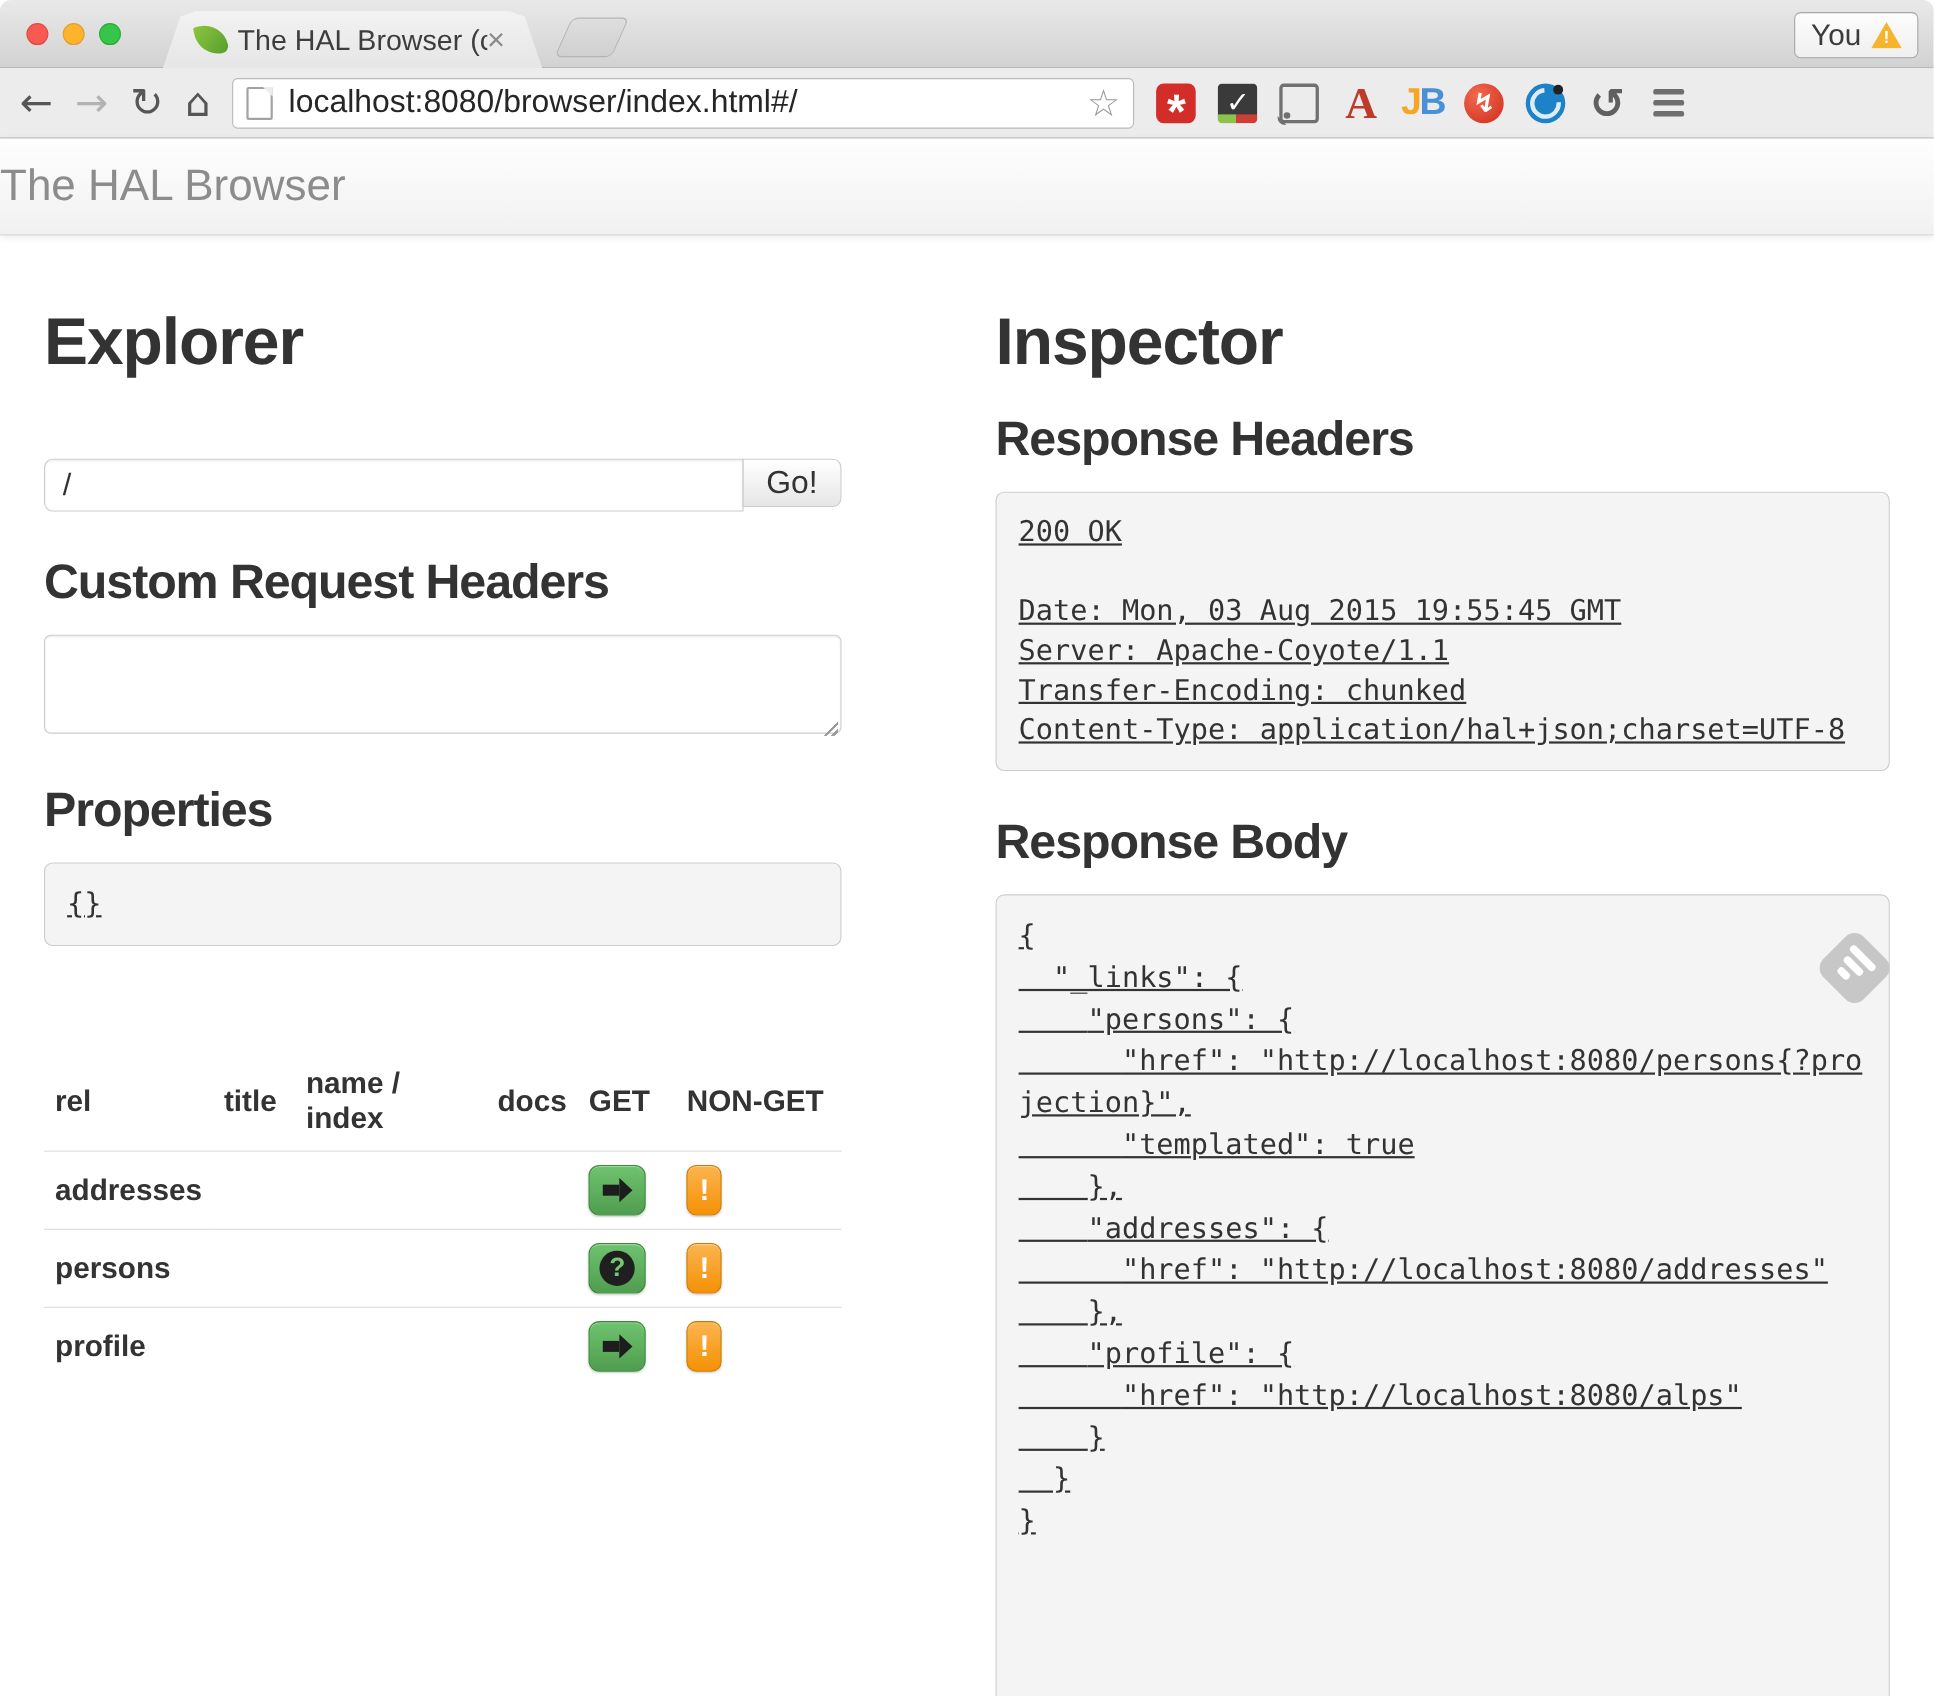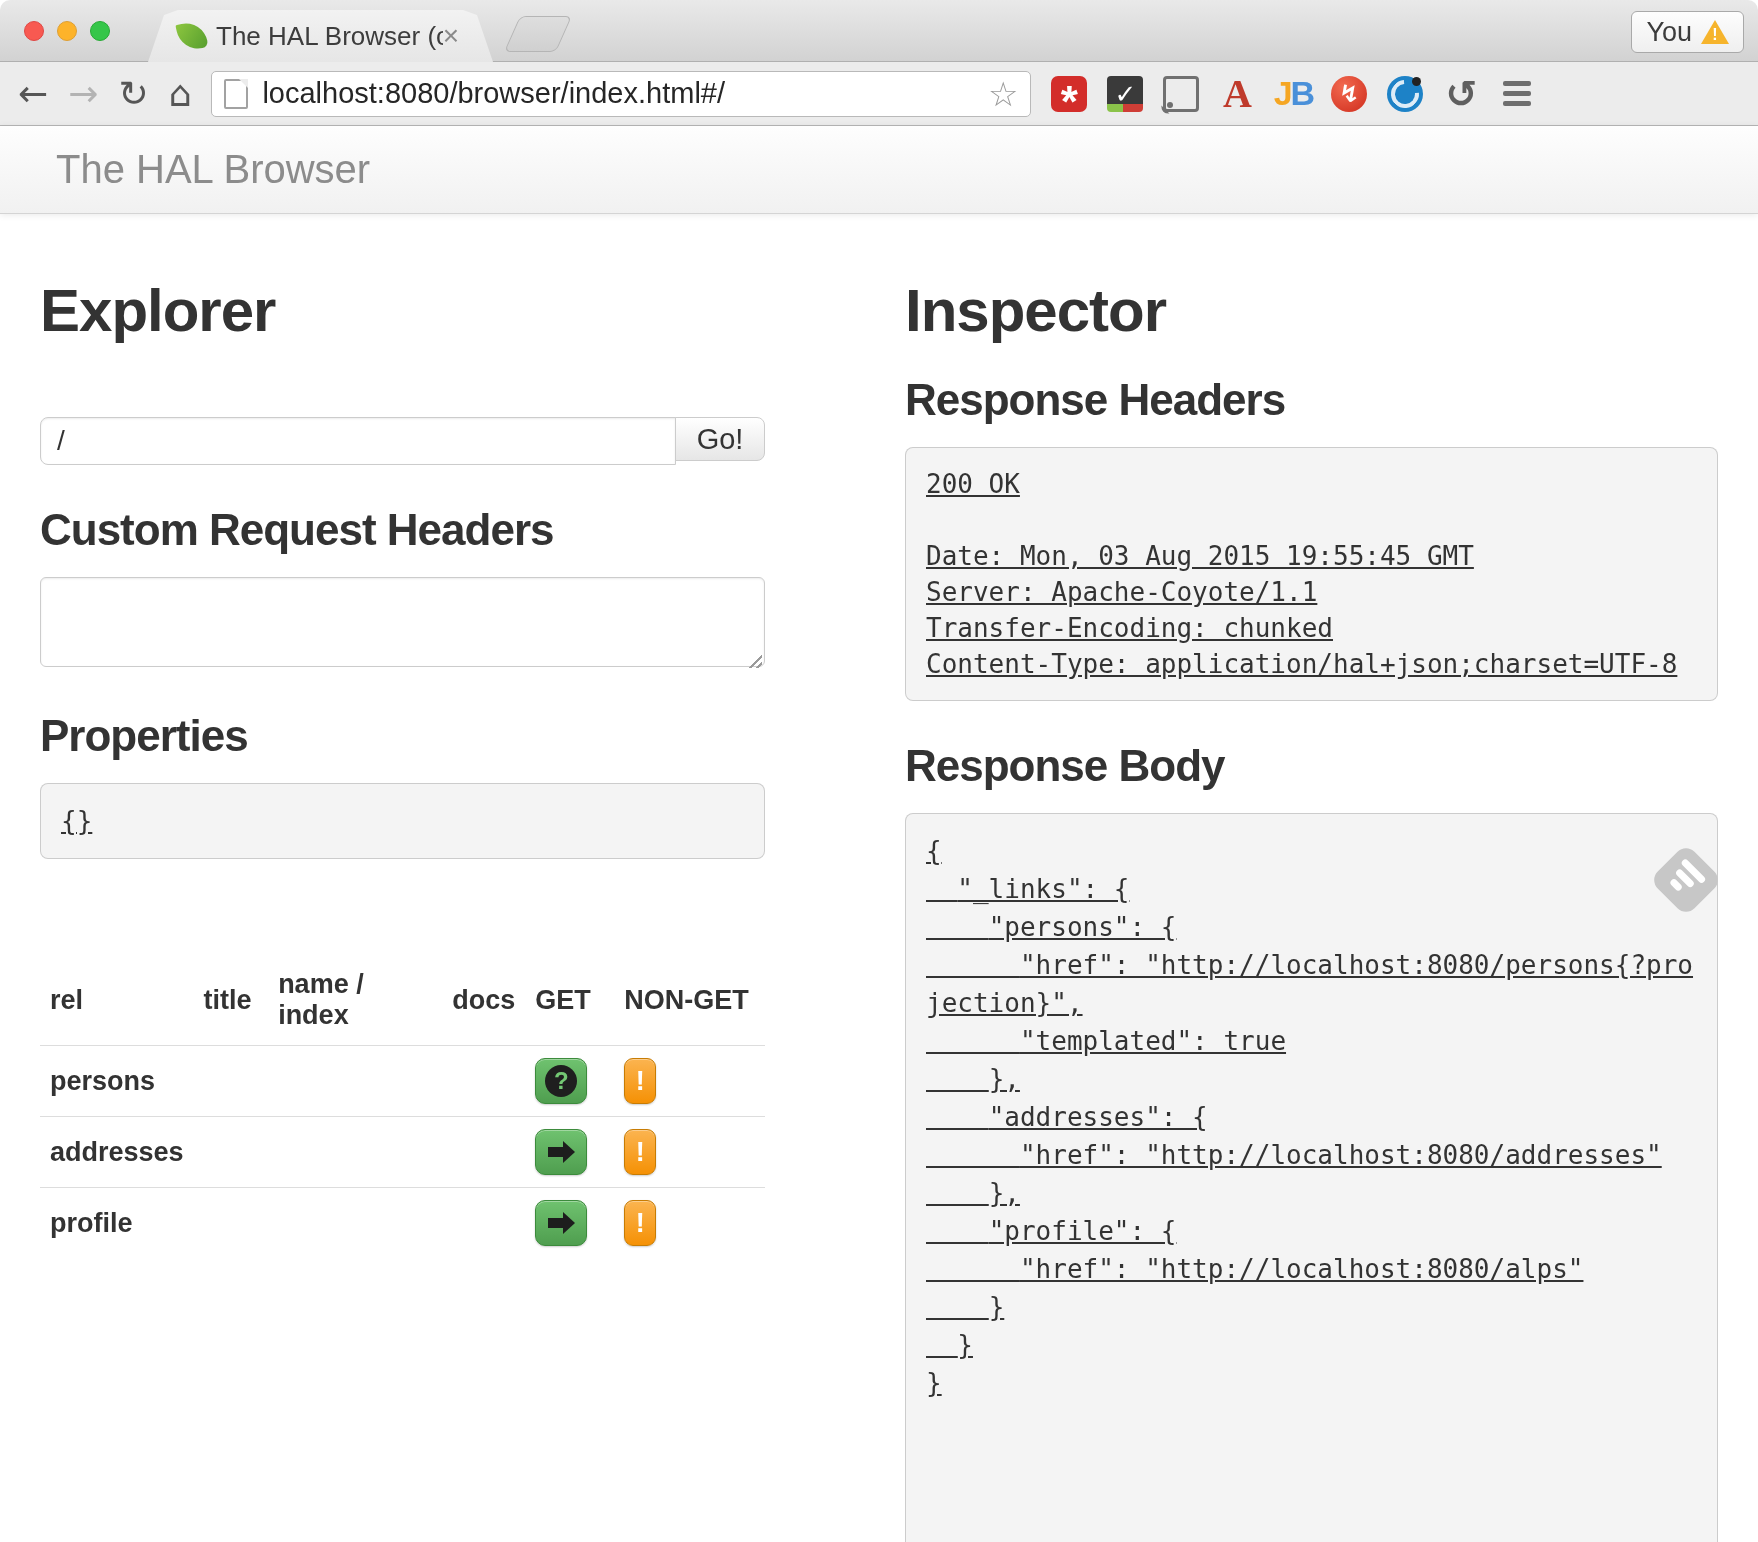--- a/index.html
+++ b/index.html
@@ -67,21 +67,21 @@
     border-radius:50%; border-top-color:transparent; transform:rotate(40deg); }
   .ext.bluecircle::after { content:""; position:absolute; top:1px; right:2px; width:9px; height:9px;
     background:#222; border-radius:50%; }
   .ext.sync { color:#5f5f5f; font-family:"DejaVu Sans", sans-serif; font-size:38px; }
   .menu-ic { display:flex; flex-direction:column; gap:5px; margin-left:4px; }
   .menu-ic span { width:28px; height:5px; background:#6e6e6e; border-radius:2px; }
 
   
   .navbar { height:88px; background:linear-gradient(#fefefe,#f1f1f1);
     border-bottom:1px solid #d4d4d4; box-shadow:0 1px 7px rgba(0,0,0,.09);
-    display:flex; align-items:center; padding-left:56px; }
+    display:flex; align-items:center; }
   .brand { font-size:40px; color:#8c8c8c; }
 
   .content { display:flex; padding:0 40px; align-items:flex-start; }
   .col-left { width:725px; margin-right:140px; flex:none; }
   .col-right { flex:1; min-width:0; position:relative; }
 
   h1 { font-size:60px; font-weight:700; color:#333; letter-spacing:-1px; margin:62px 0 0; }
   h2 { font-size:44px; font-weight:700; color:#333; letter-spacing:-1px; margin:40px 0 22px; }
 
   .addr-row { display:flex; margin-top:72px; }
@@ -220,36 +220,36 @@
               <th class="c-rel">rel</th>
               <th class="c-title">title</th>
               <th class="c-name">name / index</th>
               <th class="c-docs">docs</th>
               <th class="c-get">GET</th>
               <th class="c-nonget">NON-GET</th>
             </tr>
           </thead>
           <tbody>
             <tr>
-              <td class="rel-cell">persons</td>
+              <td class="rel-cell">addresses</td>
               <td></td>
                 <td></td>
                 <td></td>
               <td><button class="btn-get">
-                    <span class="q-circle">?</span>
+                    <span class="arr"></span>
                   </button></td>
               <td><button class="btn-nonget">!</button></td>
             </tr>
             <tr>
-              <td class="rel-cell">addresses</td>
+              <td class="rel-cell">persons</td>
               <td></td>
                 <td></td>
                 <td></td>
               <td><button class="btn-get">
-                    <span class="arr"></span>
+                    <span class="q-circle">?</span>
                   </button></td>
               <td><button class="btn-nonget">!</button></td>
             </tr>
             <tr>
               <td class="rel-cell">profile</td>
               <td></td>
                 <td></td>
                 <td></td>
               <td><button class="btn-get">
                     <span class="arr"></span>

